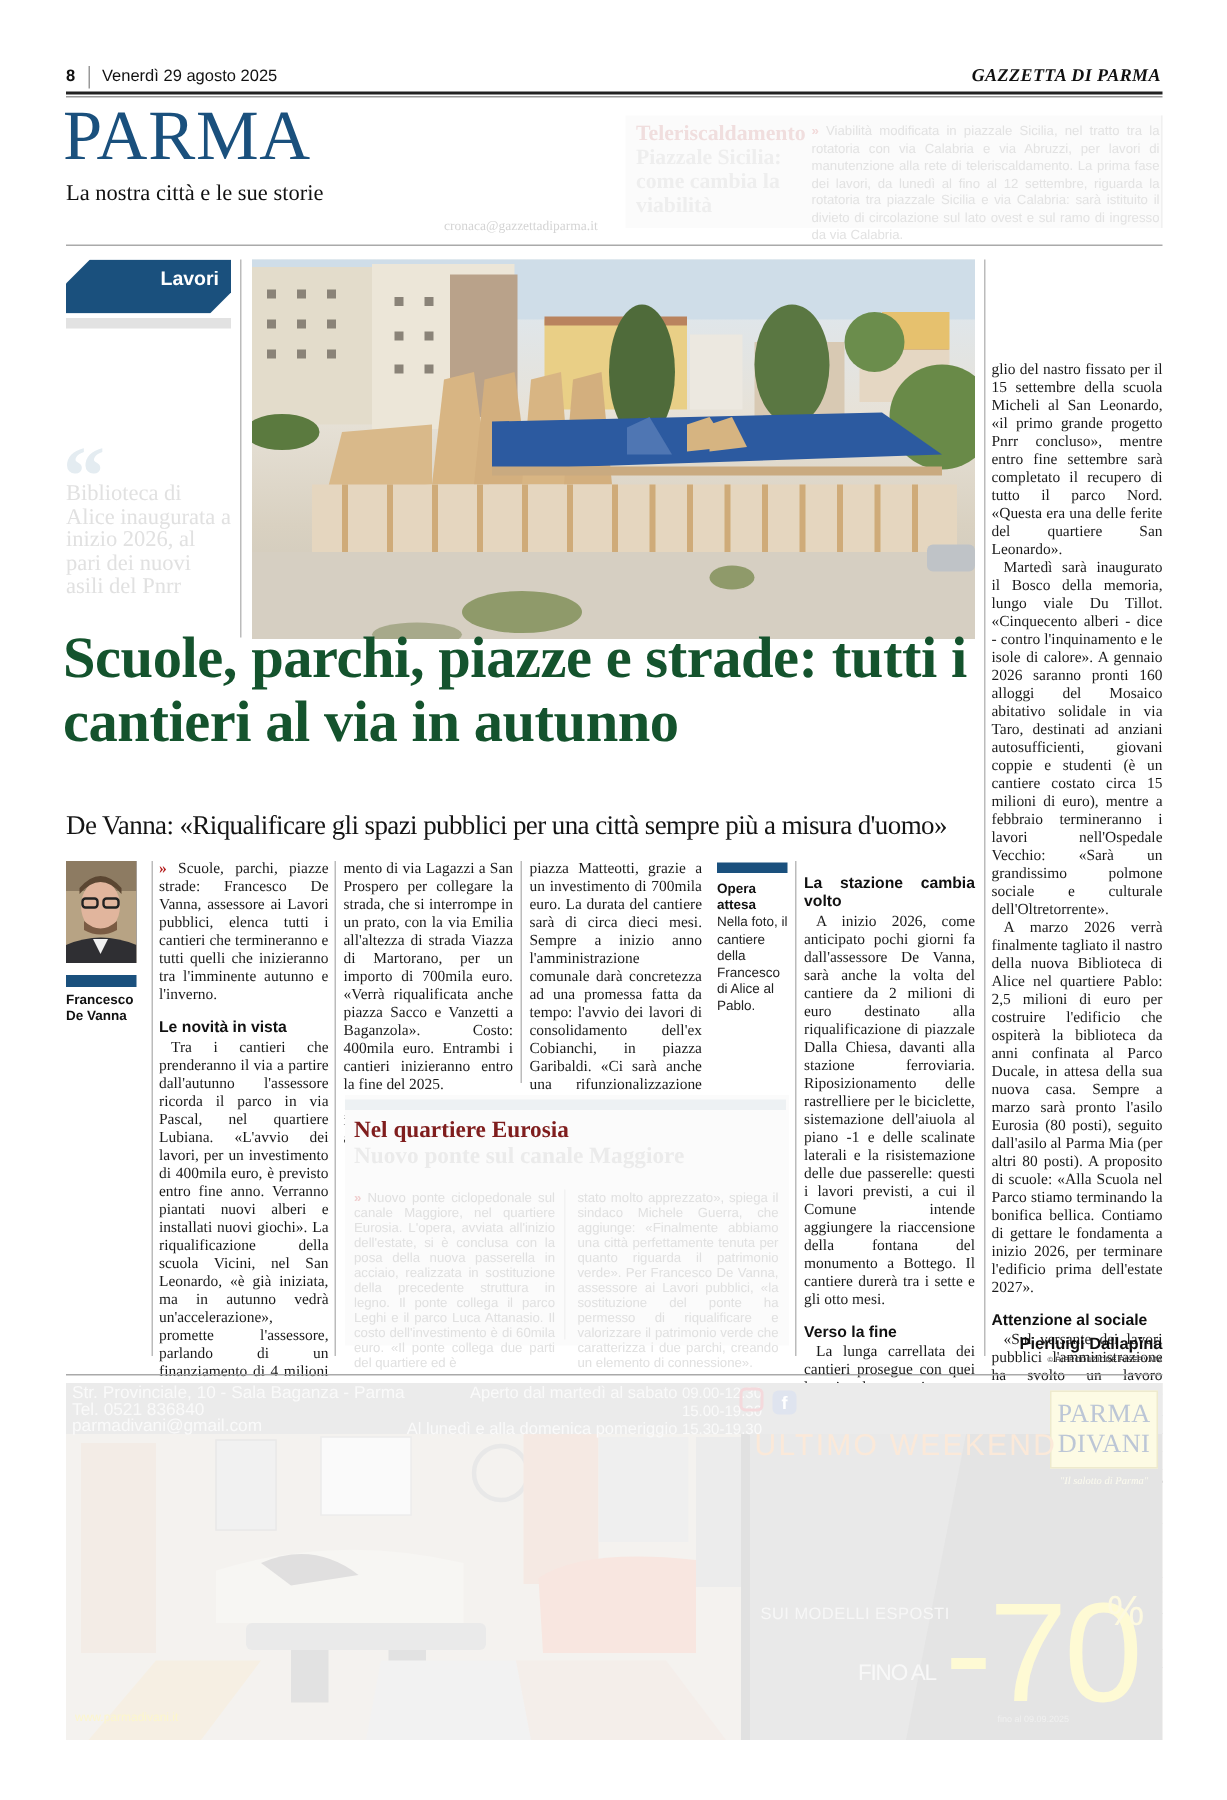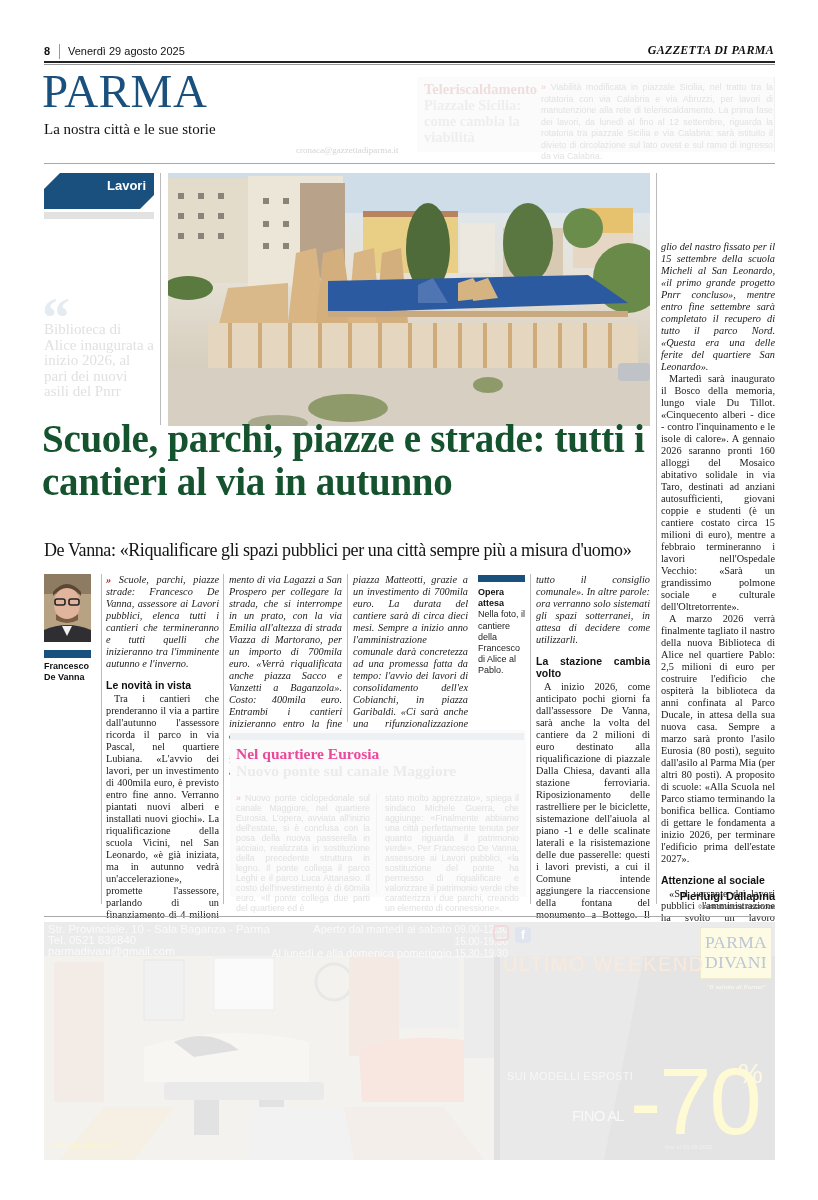--- a/index.html
+++ b/index.html
@@ -40,21 +40,21 @@
   .photo { left: 168px; top: 173px; width: 482px; height: 253px; overflow: hidden;
            background: linear-gradient(#c8d8e3 0%, #dfe6eb 14%, #e7e2d8 40%, #d9d1c1 70%, #cbc5b8 100%); }
 
   
   .headline { left: 42px; top: 417px; width: 620px; font: bold 39px "Liberation Serif", serif; line-height: 43px; letter-spacing: -0.3px; color: #14532d; }
   .deck { left: 44px; top: 540px; width: 620px; font: 18px "Liberation Serif", serif; color: #141414; letter-spacing: -0.4px; }
 
   
   .col { font: 10.3px "Liberation Serif", serif; line-height: 12px; text-align: justify; color: #1a1a1a; hyphens: auto; }
   .col p { text-indent: 8px; }
-  .col p.first { text-indent: 0; font-style: italic; }
+  .col p.first { text-indent: 0; }
   .col h4 { font: bold 10.5px "Liberation Sans", sans-serif; margin: 9px 0 2px; color: #111; }
   .lead-mark { color: #b41e1e; font-weight: bold; }
 
   .vrule { width: 1px; background: #bbb; }
 
   .portrait { left: 44px; top: 574px; width: 47px; height: 68px; background: #4d4742; overflow: hidden; }
   .portrait-bar { left: 44px; top: 650px; width: 47px; height: 8px; background: #1a507d; }
   .portrait-cap { left: 44px; top: 661px; width: 52px; font: 9px "Liberation Sans", sans-serif; line-height: 11.2px; color: #222; }
   .portrait-cap b { display: block; font-weight: bold; color: #111; }
 
@@ -62,21 +62,21 @@
   .photo-cap { left: 478px; top: 587px; width: 50px; font: 9px "Liberation Sans", sans-serif; line-height: 11.2px; color: #222; }
   .photo-cap b { display: block; font-weight: bold; color: #111; }
 
   .byline { left: 660px; top: 890px; width: 115px; text-align: right; font: bold 11px "Liberation Sans", sans-serif; color: #111; }
   .copyright { left: 660px; top: 904px; width: 115px; text-align: right; font: 5px "Liberation Sans", sans-serif; color: #333; letter-spacing: 0.2px; }
 
   
   .box { left: 230px; top: 730px; width: 296px; height: 167px; background: #fbfbfb; }
   .box-bar { left: 230px; top: 733px; width: 294px; height: 7px; background: #edf1f3; }
   .box-title { left: 236px; top: 745px; width: 290px; font: bold 15.5px "Liberation Serif", serif; line-height: 17px; color: #ebebeb; }
-  .box-title .t1 { color: #ec4899; }
+  .box-title .t1 { color: #7f1d1d; }
   .box-col { top: 793px; width: 134px; font: 8.8px "Liberation Sans", sans-serif; line-height: 10px; color: #e0e0e0; text-align: justify; }
   .box-col .q { color: #f0cfcf; font-weight: bold; }
   .box-sep { left: 376px; top: 793px; width: 1px; height: 100px; background: #f2f2f2; }
 
   .rule-ad { left: 44px; top: 916px; width: 731px; height: 1px; background: #aaa; }
 
   
   .ad { left: 44px; top: 922px; width: 731px; height: 238px; overflow: hidden;
         background: linear-gradient(90deg, #f1efec 0%, #f5f3f1 35%, #f2f0ee 60%, #ebe9e7 100%); }
   .ad-topband { left: 44px; top: 922px; width: 731px; height: 34px; background: #ebebeb; }
@@ -251,21 +251,20 @@
 </div>
 
 <div class="abs photo-cap-bar"></div>
 <div class="abs photo-cap">
   <b>Opera attesa</b>
   <span>Nella foto, il cantiere della Francesco di Alice al Pablo.</span>
 </div>
 <div class="abs vrule" style="left:530px; top:574px; height:330px;"></div>
 
 <div class="abs col" style="left:536px; top:574px; width:114px;">
-  <p class="first">tutto il consiglio comunale». In altre parole: ora verranno solo sistemati gli spazi sotterranei, in attesa di decidere come utilizzarli.</p>
   <h4>La stazione cambia volto</h4>
   <p>A inizio 2026, come anticipato pochi giorni fa dall'assessore De Vanna, sarà anche la volta del cantiere da 2 milioni di euro destinato alla riqualificazione di piazzale Dalla Chiesa, davanti alla stazione ferroviaria. Riposizionamento delle rastrelliere per le biciclette, sistemazione dell'aiuola al piano -1 e delle scalinate laterali e la risistemazione delle due passerelle: questi i lavori previsti, a cui il Comune intende aggiungere la riaccensione della fontana del monumento a Bottego. Il cantiere durerà tra i sette e gli otto mesi.</p>
   <h4>Verso la fine</h4>
   <p>La lunga carrellata dei cantieri prosegue con quei lavori che termineranno entro fine anno. L'assessore ricorda il parco Testoni in via Mordacci, pronto a ottobre, il ta-</p>
 </div>
 <div class="abs vrule" style="left:656px; top:173px; height:731px;"></div>
 
 <div class="abs col" style="left:661px; top:241px; width:114px;">
   <p class="first">glio del nastro fissato per il 15 settembre della scuola Micheli al San Leonardo, «il primo grande progetto Pnrr concluso», mentre entro fine settembre sarà completato il recupero di tutto il parco Nord. «Questa era una delle ferite del quartiere San Leonardo».</p>
   <p>Martedì sarà inaugurato il Bosco della memoria, lungo viale Du Tillot. «Cinquecento alberi - dice - contro l'inquinamento e le isole di calore». A gennaio 2026 saranno pronti 160 alloggi del Mosaico abitativo solidale in via Taro, destinati ad anziani autosufficienti, giovani coppie e studenti (è un cantiere costato circa 15 milioni di euro), mentre a febbraio termineranno i lavori nell'Ospedale Vecchio: «Sarà un grandissimo polmone sociale e culturale dell'Oltretorrente».</p>

